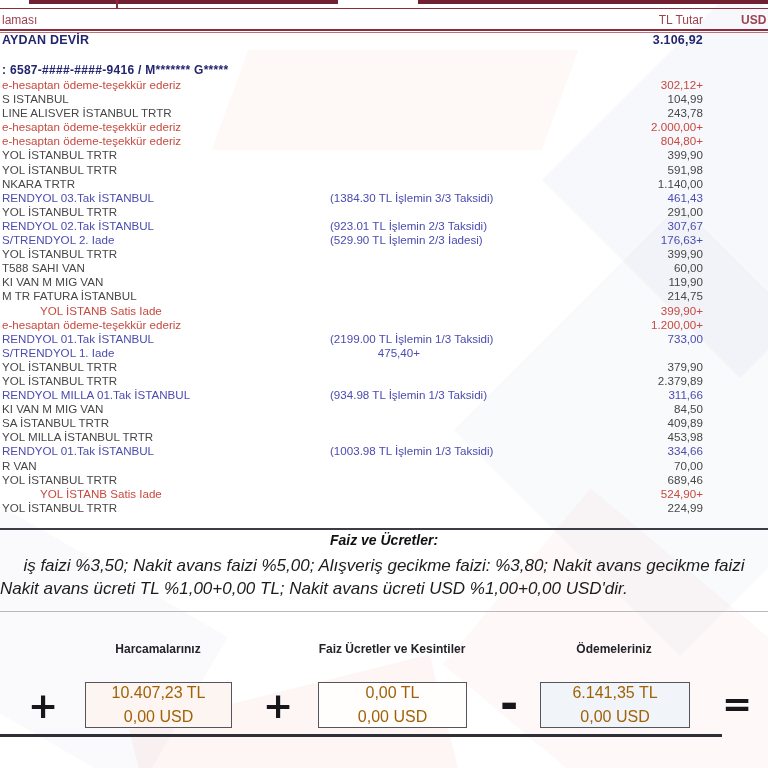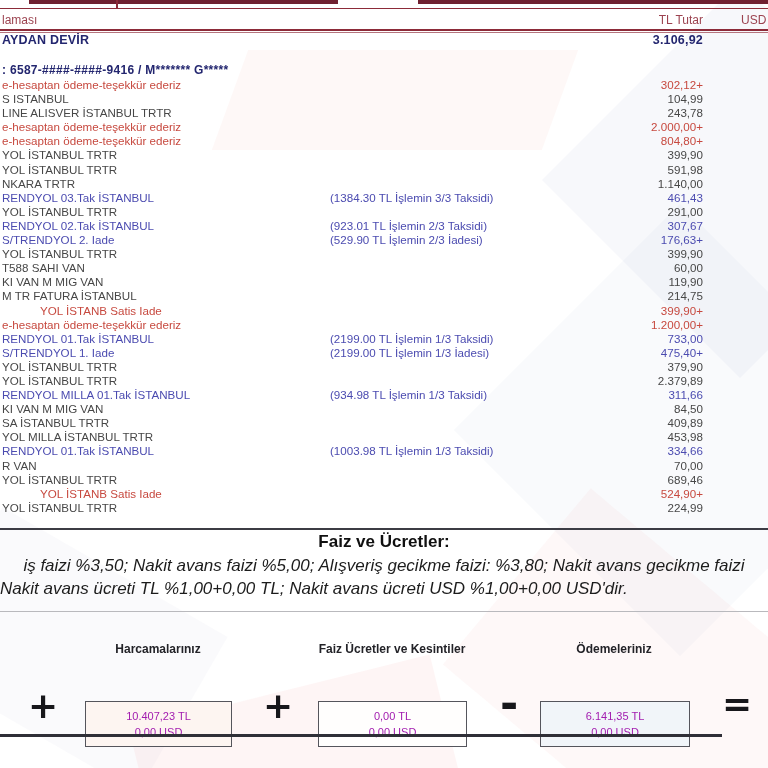--- a/index.html
+++ b/index.html
@@ -25,21 +25,21 @@
   #toptick { left:116px; top:0; width:2px; height:8px; background:#8c2b39; }
 
   
   .thead {
     top:8px; left:0; right:0; height:20px;
     border-top:1px solid #8c2b39; border-bottom:2px solid #8c2b39;
     color:#9c4350; font-size:12px;
   }
   .thead .th-desc { position:absolute; left:2px; top:4px; }
   .thead .th-tl   { position:absolute; right:65px; top:4px; }
-  .thead .th-usd  { position:absolute; left:741px; top:4px; white-space:nowrap; }
+  .thead .th-usd  { position:absolute; left:741px; top:4px; white-space:nowrap;font-weight:bold; }
   .thead-line2 { top:32px; left:0; right:0; height:1px; background:#b5757e; }
 
   
   .carryover {
     top:33px; left:2px; right:65px; display:flex; justify-content:space-between;
     color:#23266f; font-weight:bold; font-size:12.5px; letter-spacing:0.2px;
   }
   .cardline {
     top:63px; left:2px; color:#23266f; font-weight:bold; font-size:12px; letter-spacing:0.3px;
     white-space:nowrap;
@@ -51,36 +51,36 @@
   .trow .c-desc { width:328px; overflow:visible; flex:none; }
   .trow .c-note { flex:1; text-align:left; }
   .trow .c-amt  { flex:none; text-align:right; min-width:90px; }
   .t-normal      { color:#474747; }
   .t-payment     { color:#c7493f; }
   .t-refund      { color:#c7493f;margin-left:38px; }
   .t-installment { color:#4b4bb0; }
 
   
   .rule-top   { top:528px; left:0; right:0; height:2px; background:#3c3c44; }
-  .fees-title { top:532px; left:0; width:768px; text-align:center; font-weight:bold;
-                font-size:17px; color:#101010; }
+  .fees-title { top:532px; left:0; width:768px; text-align:center; font-style:italic; font-weight:bold;
+                font-size:14px; color:#101010; }
   .fees-line  { font-style:italic; font-size:17px; color:#1c1c1c; text-align:center; white-space:nowrap; }
   #fees-line1 { top:556px; left:-8px; width:784px; }
   #fees-line2 { top:579px; left:0; width:624px; }
   .rule-mid   { top:611px; left:0; right:0; height:1px; background:#b9b9bd; }
 
   
   .slabel { top:642px; font-size:12px; font-weight:bold; color:#232328; text-align:center; }
   #sl1 { left:85px;  width:146px; }
   #sl2 { left:302px; width:180px; }
   #sl3 { left:540px; width:148px; }
   .sbox {
     top:682px; height:44px; border:1.5px solid #55555c;
     display:flex; flex-direction:column; justify-content:center; align-items:center;
-    font-size:11px; color:#a21caf; line-height:1.5; text-align:center;margin-top:19px;
+    font-size:16px; color:#a16207; line-height:1.5; text-align:center;
   }
   #sb1 { left:85px;  width:145px; background:#fdf5f1; }
   #sb2 { left:318px; width:147px; background:#fffefd; }
   #sb3 { left:540px; width:148px; background:#f1f5f9; }
   .op { font-weight:900; color:#17171b; font-family:"DejaVu Sans", sans-serif; line-height:1; }
   #op-plus1 { left:28px;  top:688px; font-size:36px; }
   #op-plus2 { left:263px; top:688px; font-size:36px; }
   #op-minus { left:500px; top:682px; font-size:44px; }
   #op-eq    { left:722px; top:686px; font-size:36px; }
 
@@ -205,21 +205,20 @@
       <span class="c-note"></span>
       <span class="c-amt">1.200,00+</span>
     </div>
     <div class="trow t-installment">
       <span class="c-desc">RENDYOL 01.Tak İSTANBUL</span>
       <span class="c-note">(2199.00 TL İşlemin 1/3 Taksidi)</span>
       <span class="c-amt">733,00</span>
     </div>
     <div class="trow t-installment">
       <span class="c-desc">S/TRENDYOL 1. Iade</span>
-      <span class="c-note">(2199.00 TL İşlemin 1/3 İadesi)</span>
       <span class="c-amt">475,40+</span>
     </div>
     <div class="trow t-normal">
       <span class="c-desc">YOL İSTANBUL TRTR</span>
       <span class="c-note"></span>
       <span class="c-amt">379,90</span>
     </div>
     <div class="trow t-normal">
       <span class="c-desc">YOL İSTANBUL TRTR</span>
       <span class="c-note"></span>

